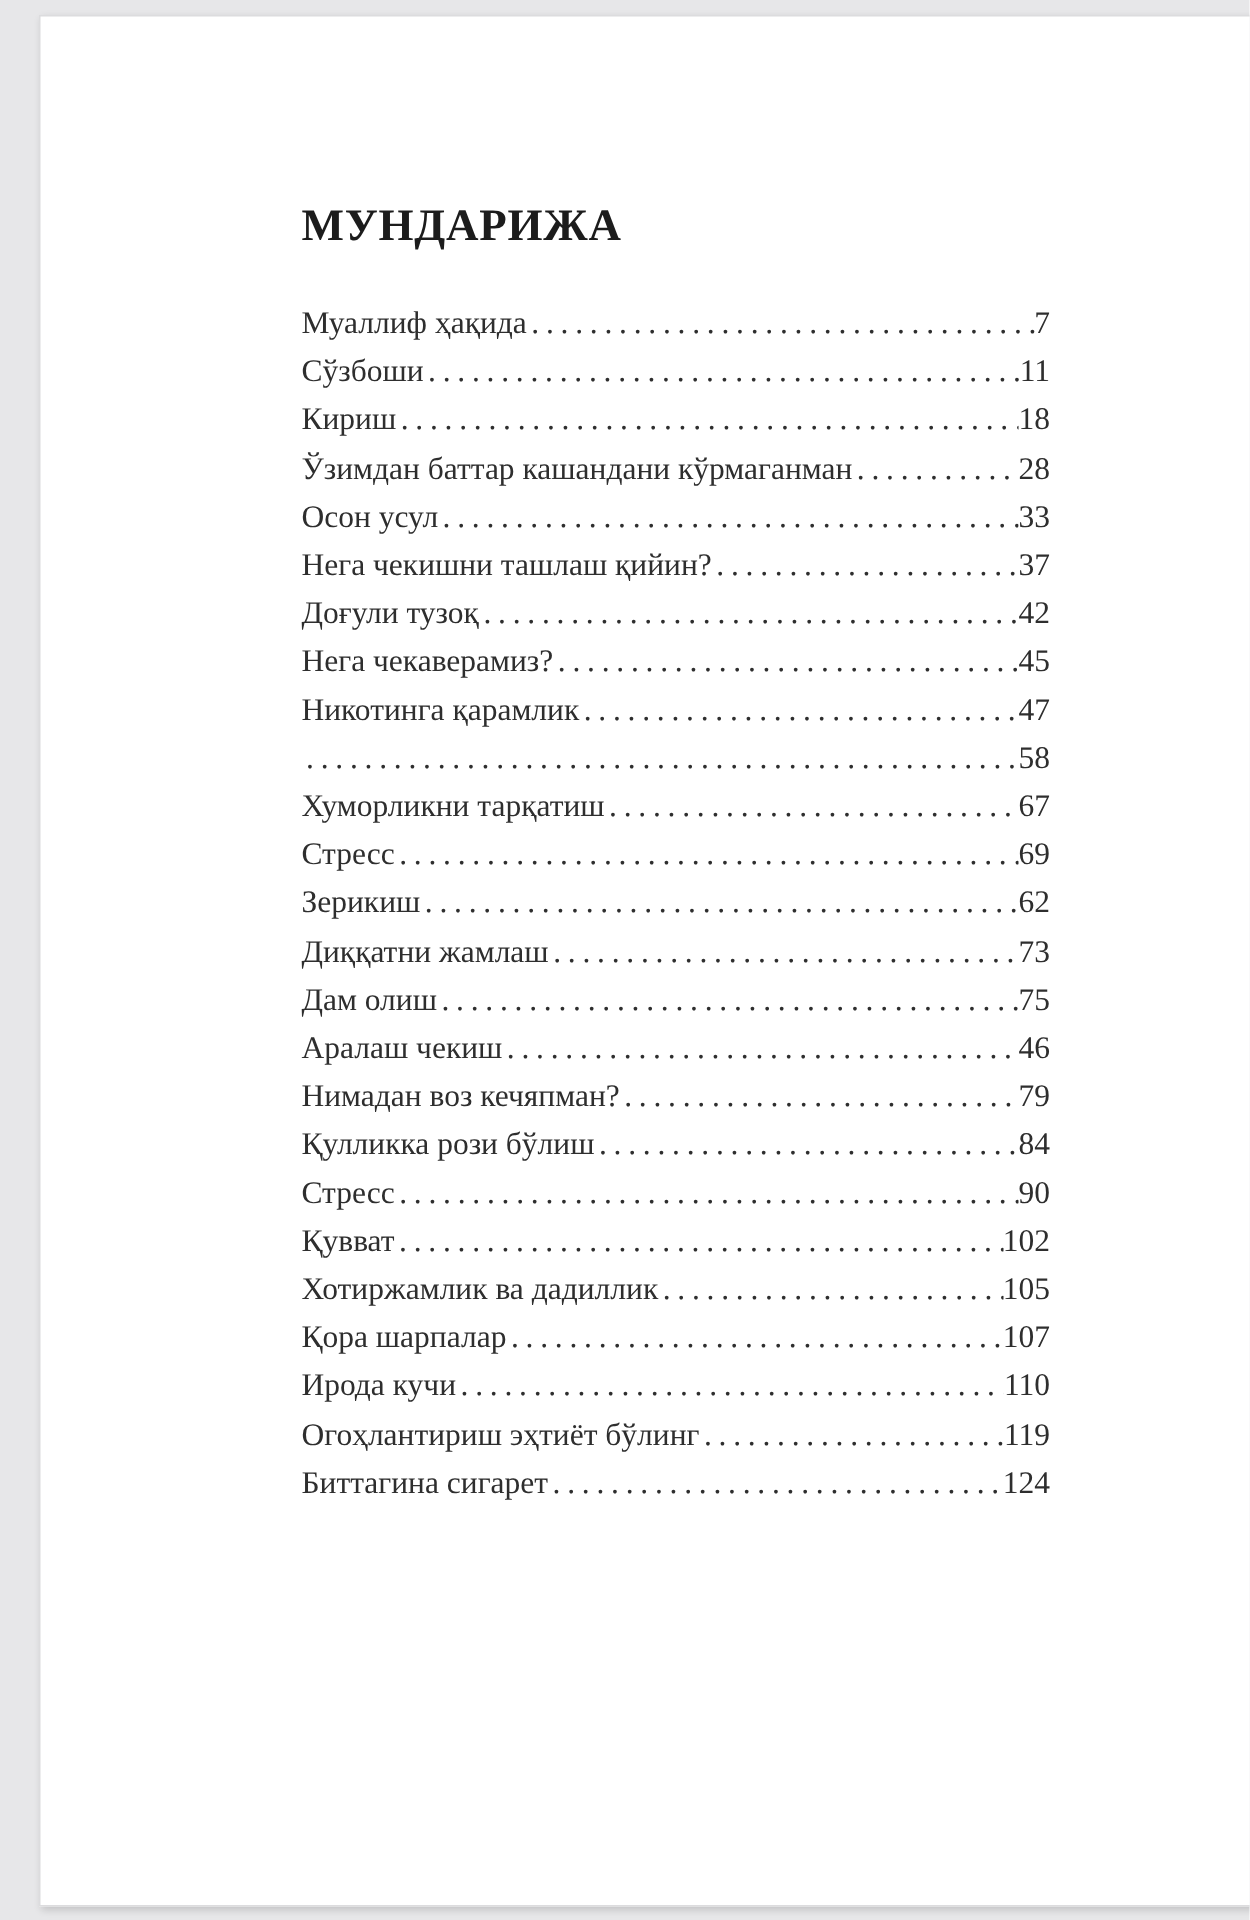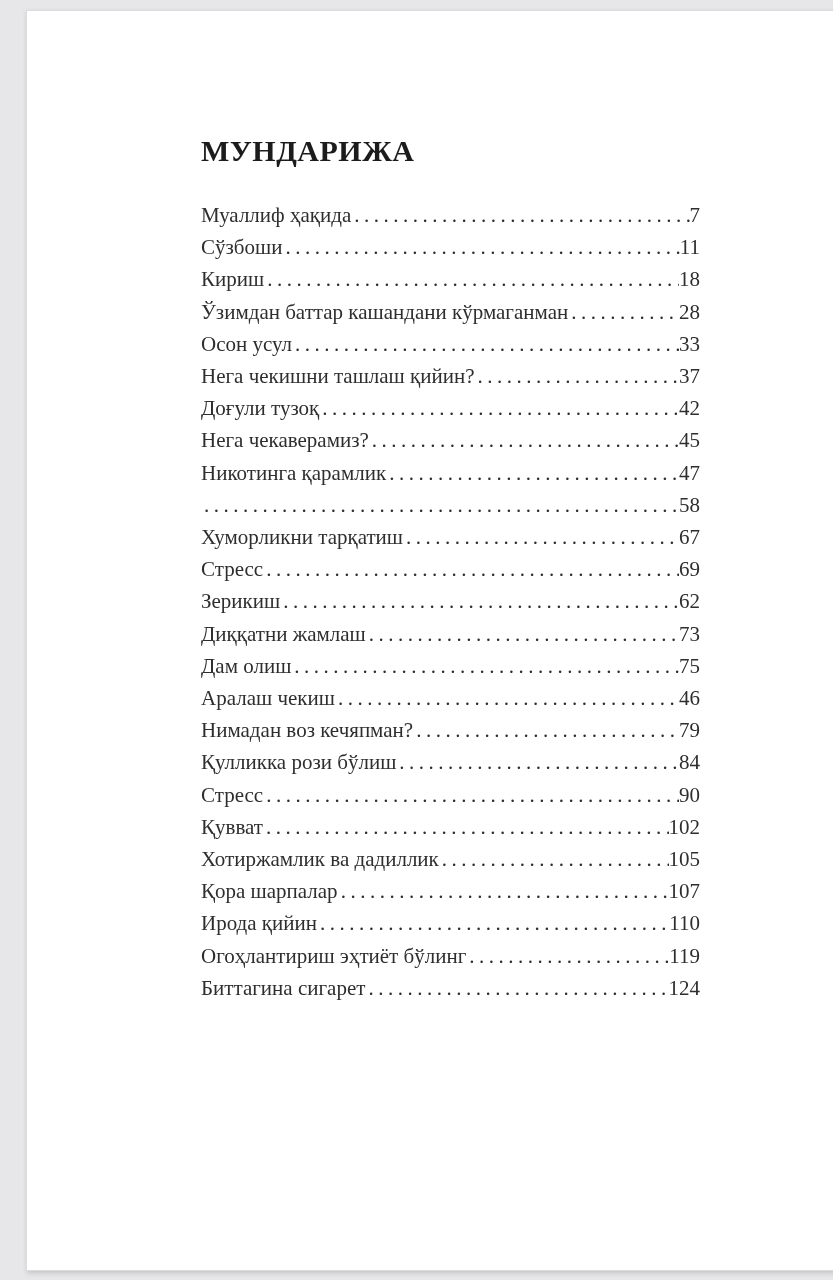--- a/index.html
+++ b/index.html
@@ -197,21 +197,21 @@
   </div>
 
   <div class="row">
     <span class="label">Қора шарпалар</span>
     <span class="leader"></span>
     <span class="num">107</span>
   </div>
 
 
   <div class="row">
-    <span class="label">Ирода қийин</span>
+    <span class="label">Ирода кучи</span>
     <span class="leader"></span>
     <span class="num">110</span>
   </div>
 
   <div class="row">
     <span class="label">Огоҳлантириш эҳтиёт бўлинг</span>
     <span class="leader"></span>
     <span class="num">119</span>
   </div>
 

